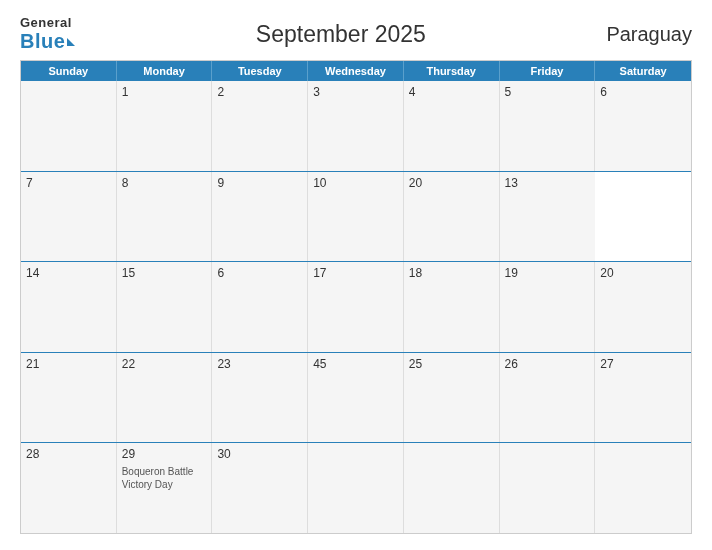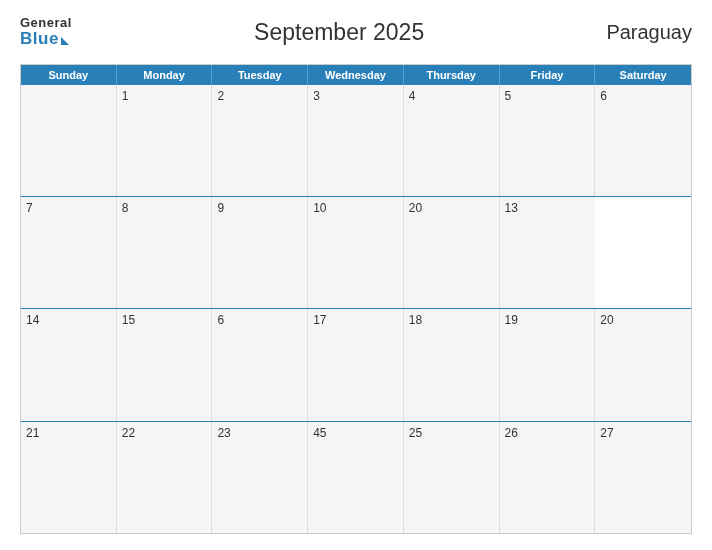--- a/index.html
+++ b/index.html
@@ -15,36 +15,36 @@
       height: 550px;
       background: #fff;
       padding: 16px 20px 16px 20px;
       display: flex;
       flex-direction: column;
     }
     .header {
       display: flex;
       align-items: center;
       justify-content: flex-start;
-      margin-bottom: 15px;
+      margin-bottom: 8px;
     }
     .logo {
       display: flex;
       flex-direction: column;
       align-items: flex-start;
       line-height: 1.1;
     }
     .logo-general {
       font-size: 13px;
       font-weight: bold;
       color: #333;
       letter-spacing: 0.5px;
     }
     .logo-blue {
-      font-size: 17px;
+      font-size: 20px;
       font-weight: bold;
       color: #2980b9;
       letter-spacing: 0.5px;
       display: flex;
       align-items: center;
     }
     .logo-triangle {
       width: 0;
       height: 0;
       border-left: 8px solid #2980b9;
@@ -237,15 +237,32 @@
           <div class="cal-cell">
             <div class="cal-day-num">25</div>
           </div>
           <div class="cal-cell">
             <div class="cal-day-num">26</div>
           </div>
           <div class="cal-cell">
             <div class="cal-day-num">27</div>
           </div>
         </div>
+        <div class="cal-week">
+          <div class="cal-cell">
+            <div class="cal-day-num">28</div>
+          </div>
+          <div class="cal-cell">
+            <div class="cal-day-num">29</div>
+            <div class="cal-event">Boqueron Battle
+Victory Day</div>
+          </div>
+          <div class="cal-cell">
+            <div class="cal-day-num">30</div>
+          </div>
+          <div class="cal-cell empty"></div>
+          <div class="cal-cell empty"></div>
+          <div class="cal-cell empty"></div>
+          <div class="cal-cell empty"></div>
+        </div>
       </div>
   </div>
 </div>
 
 </body></html>

